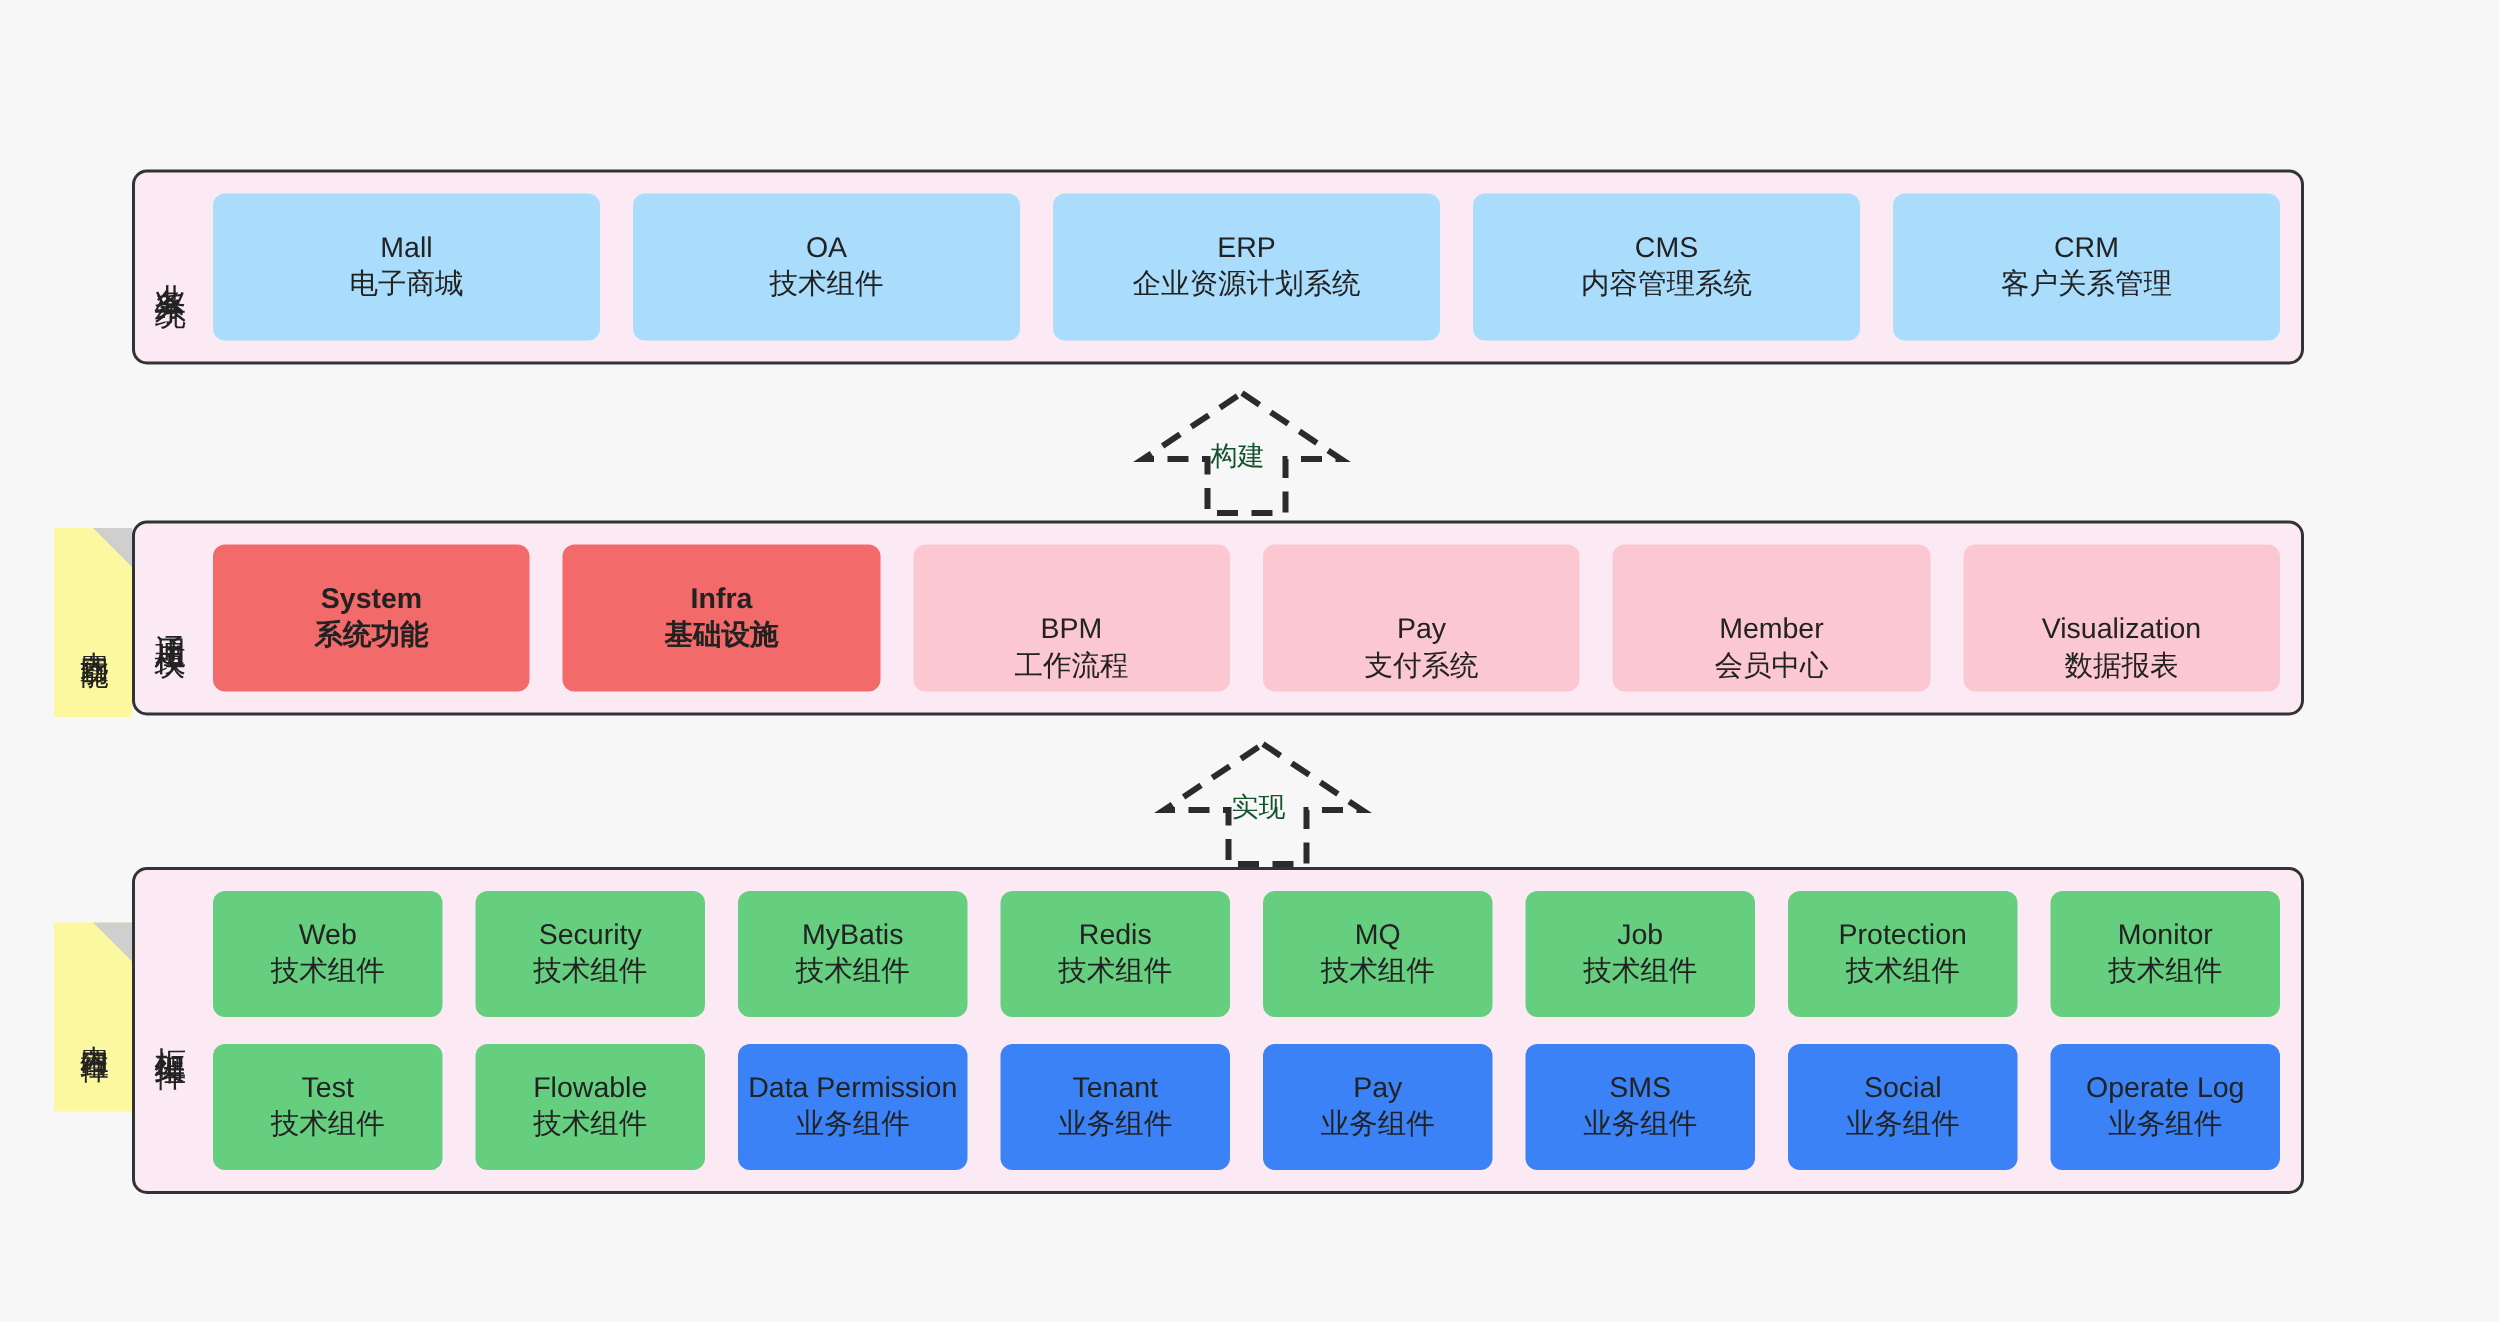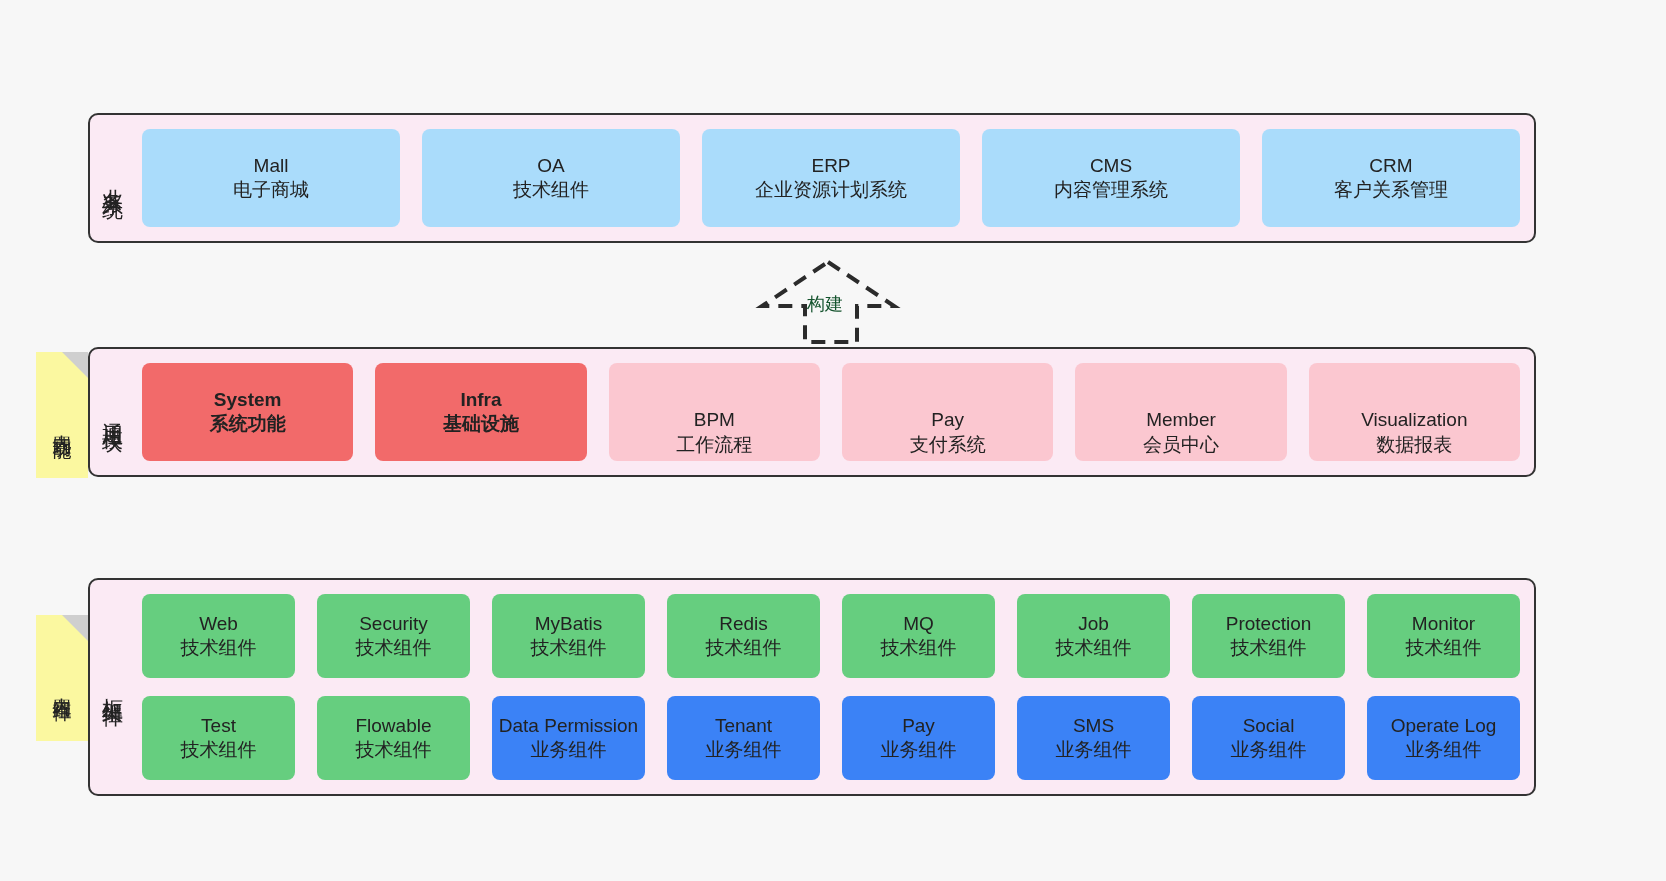--- a/index.html
+++ b/index.html
@@ -179,20 +179,26 @@
           <span class="l2">会员中心</span>
         </div>
         <div class="card c-pink">
           <span class="l1">Visualization</span>
           <span class="l2">数据报表</span>
         </div>
       </div>
     </div>
   </div>
 
+  <div class="connector" style="left:771px; top:492px; width:142px; height:86px;">
+    <svg width="142" height="86" viewBox="0 0 142 86">
+      <path d="M 71 4 L 137 48 L 100 48 L 100 84 L 48 84 L 48 48 L 5 48 Z" fill="none" stroke="#2b2b2b" stroke-width="4" stroke-dasharray="14 9" stroke-linecap="butt"></path>
+    </svg>
+    <span class="conn-label" style="left:50px; top:34px;">实现</span>
+  </div>
 
   <div class="note" style="left:36px; top:615px; width:52px; height:126px;">
     <span class="fold"></span>
     <span>内置组件</span>
   </div>
 
   <div class="layer" id="layer-framework" style="left:88px; top:578px; width:1448px; height:218px;">
     <div class="layer-title">框架组件</div>
     <div class="cards">
 

